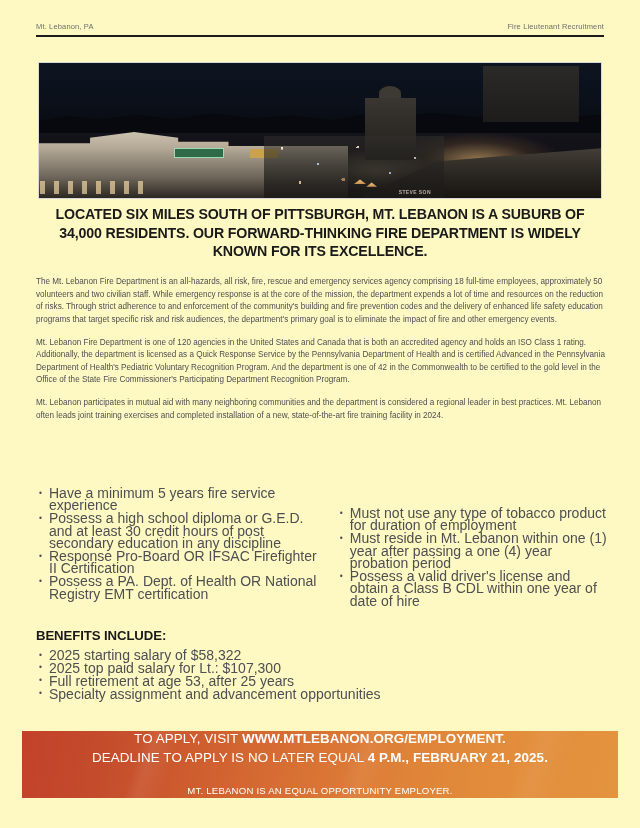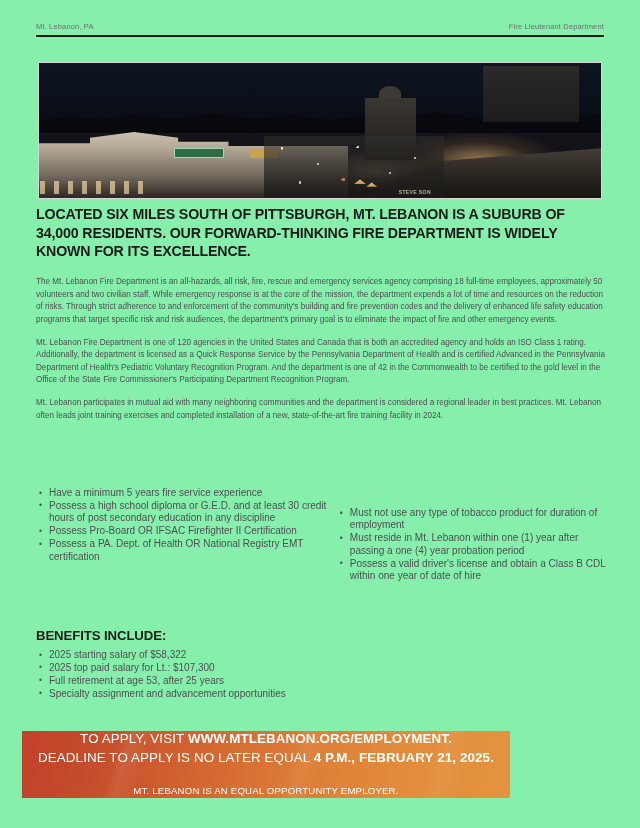--- a/index.html
+++ b/index.html
@@ -9,21 +9,21 @@
     height: 828px;
     background: #ffffff;
     font-family: "Liberation Sans", sans-serif;
     overflow: hidden;
   }
 
   .page {
     position: relative;
     width: 640px;
     height: 828px;
-    background: #86efac;
+    background: #fef9c3;
     text-decoration: underline;
   }
 
   
   .doc-header {
     position: absolute;
     left: 36px;
     top: 22px;
     width: 568px;
   }
@@ -145,20 +145,21 @@
     color: rgba(225,215,200,0.75);
     font-family: "Liberation Sans", sans-serif;
   }
 
   
   .headline {
     position: absolute;
     left: 36px;
     top: 205px;
     width: 568px;
+    text-align: center;
     font-size: 14.2px;
     line-height: 18.5px;
     font-weight: bold;
     color: #1a1a1a;
     letter-spacing: -0.15px;
   }
 
   
   .body-copy {
     position: absolute;
@@ -203,40 +204,40 @@
     width: 400px;
   }
 
   ul.bullets {
     list-style: none;
     padding-left: 0;
   }
   ul.bullets li {
     position: relative;
     padding-left: 13px;
-    font-size: 10px;
+    font-size: 14px;
     line-height: 12.4px;
     color: #4d4f52;
     margin-bottom: 0.5px;
   }
   ul.bullets li::before {
     content: "•";
     position: absolute;
     left: 3px;
     top: -0.5px;
     color: #4d4f52;
     font-size: 8.5px;
   }
 
   
   .footer-banner {
     position: absolute;
     left: 22px;
     top: 731px;
-    width: 488px;
+    width: 596px;
     height: 67px;
     background: linear-gradient(100deg,
         #c2412a 0%, #c44c2c 14%, #cf5e2f 30%,
         #d87034 46%, #de8138 62%, #e28c3b 78%, #e4933e 100%);
     overflow: hidden;
   }
   .footer-banner::before {
     content: "";
     position: absolute;
     inset: 0;
@@ -274,21 +275,21 @@
   }
 </style>
 </head>
 <body>
 
 <div class="page">
 
   <div class="doc-header">
     <div class="doc-header-row">
       <span>Mt. Lebanon, PA</span>
-      <span>Fire Lieutenant Department</span>
+      <span>Fire Lieutenant Recruitment</span>
     </div>
     <div class="doc-header-rule"></div>
   </div>
 
   <div class="photo-wrap">
     <div class="photo">
       <div class="sky-band"></div>
       <div class="ridge"></div>
       <div class="bldg-right"></div>
       <div class="bldg-dome"></div>
@@ -314,21 +315,21 @@
     <p>Mt. Lebanon Fire Department is one of 120 agencies in the United States and Canada that is both an accredited agency and holds an ISO Class 1 rating. Additionally, the department is  licensed as a Quick Response Service by the Pennsylvania Department of Health and  is certified Advanced in the Pennsylvania Department of Health's Pediatric Voluntary Recognition Program. And the department is one of 42 in the Commonwealth to be certified to the gold level in the Office of the State Fire Commissioner's Participating Department Recognition Program.</p>
     <p>Mt. Lebanon participates in mutual aid with many neighboring communities and the department is considered a regional leader in best practices. Mt. Lebanon often leads joint training exercises and completed installation of a new, state-of-the-art fire training facility in 2024.</p>
   </div>
 
   <div class="applicants-block">
     <div class="two-col">
       <div class="col-left">
         <ul class="bullets">
           <li>Have a minimum 5 years fire service experience</li>
           <li>Possess a high school diploma or G.E.D. and at least 30 credit hours of post secondary education in any discipline</li>
-          <li>Possess Pro-Board OR IFSAC Firefighter II Certification</li>
+          <li>Response Pro-Board OR IFSAC Firefighter II Certification</li>
           <li>Possess a PA. Dept. of Health OR National Registry EMT certification</li>
         </ul>
       </div>
       <div class="col-right">
         <ul class="bullets">
           <li>Must not use any type of tobacco product for duration of employment</li>
           <li>Must reside in Mt. Lebanon within one (1) year after passing a one (4) year probation period</li>
           <li>Possess a valid driver's license and obtain a Class B CDL within one year of date of hire</li>
         </ul>
       </div>

